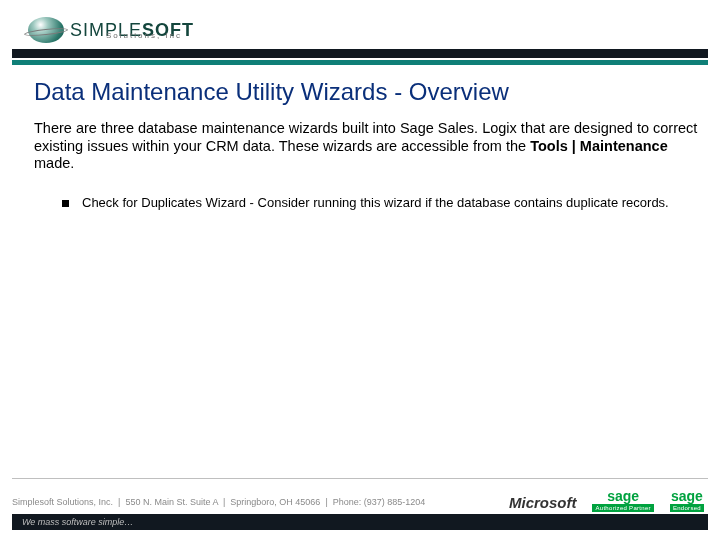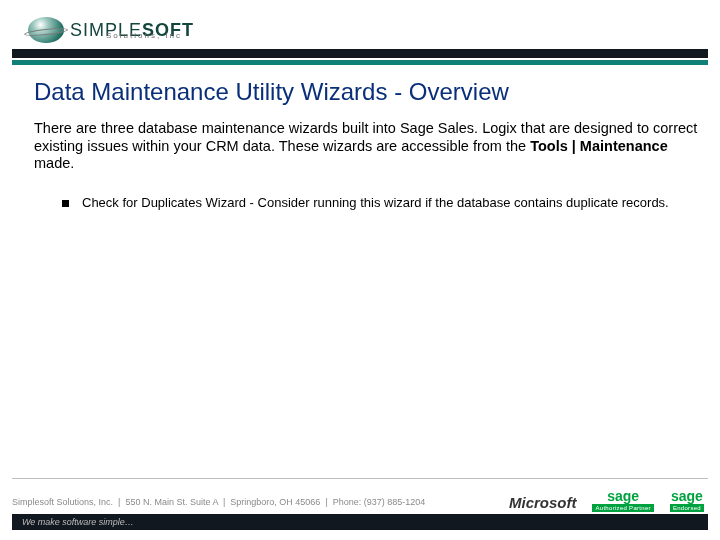--- a/index.html
+++ b/index.html
@@ -239,14 +239,14 @@
       <span class="sage-sub">Authorized Partner</span>
     </div>
     <div class="badge sage-box">
       <span class="sage">sage</span>
       <span class="sage-sub">Endorsed</span>
     </div>
   </div>
 </div>
 
 <div class="tagline-bar">
-  <span>We make software simple…</span>
+  <span>We mass software simple…</span>
 </div>
 
 </body></html>

